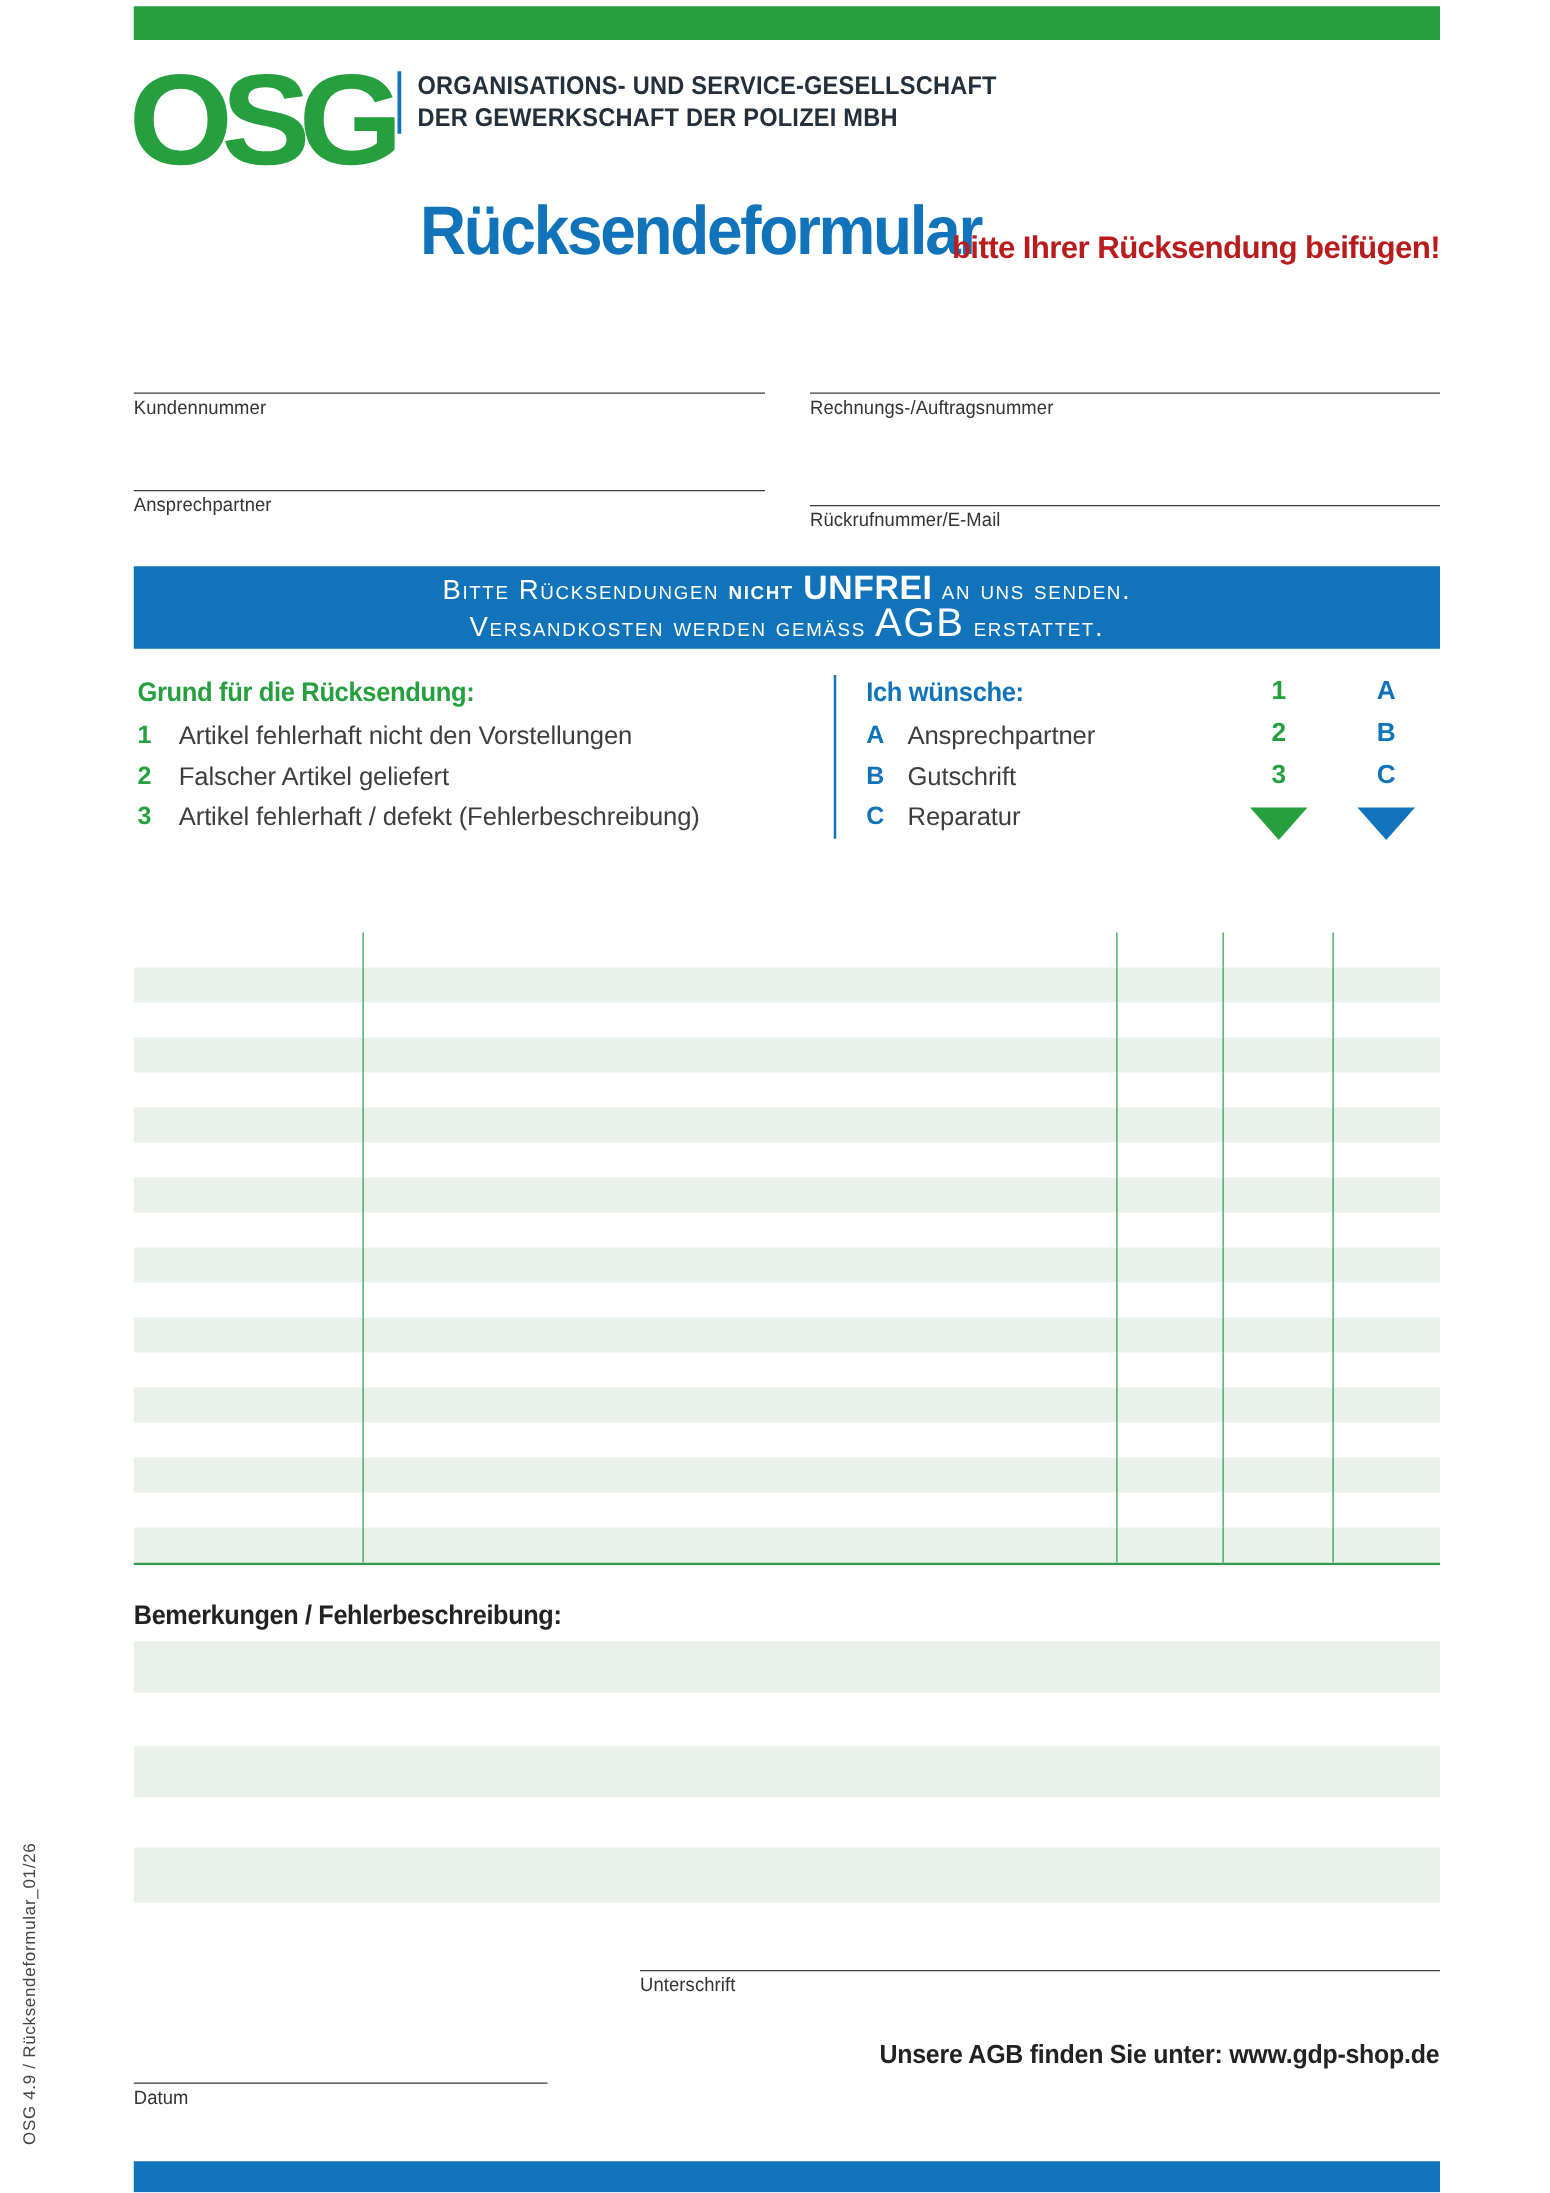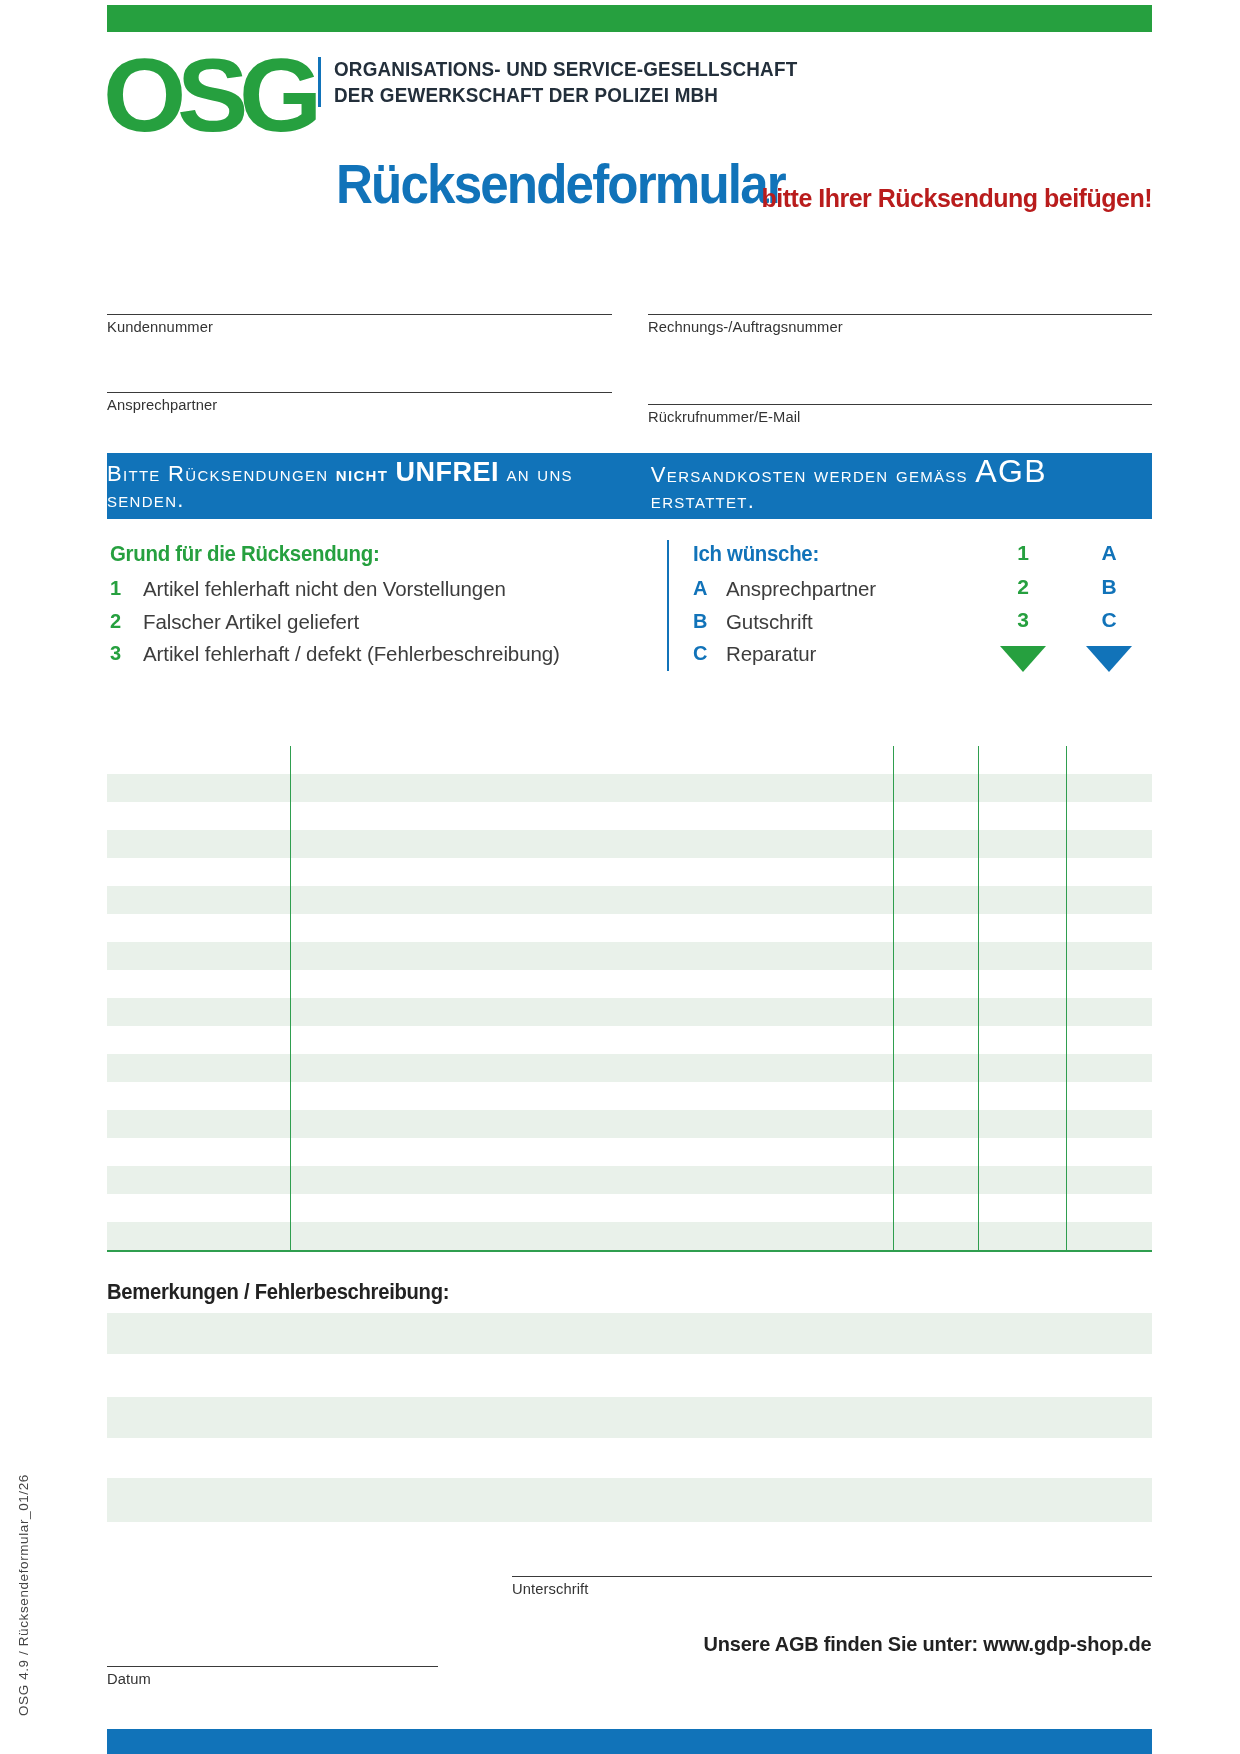--- a/index.html
+++ b/index.html
@@ -24,21 +24,21 @@
          letter-spacing:-2px;transform:scaleX(0.93);transform-origin:left top;white-space:nowrap;}
   .title-suffix{right:88px;top:184px;color:#b91c1c;font-weight:800;font-size:25px;
                 letter-spacing:-0.5px;white-space:nowrap;}
 
   
   .field-line{height:0;border-top:1.6px solid #3a3a3a;}
   .field-label{color:#333;font-size:15.5px;letter-spacing:.1px;transform:scaleX(0.95);transform-origin:left top;}
 
   
   .banner{left:107px;top:453px;width:1045px;height:66px;background:#1173b9;color:#fff;
-          display:flex;flex-direction:row;justify-content:center;align-items:center;
+          display:flex;flex-direction:column;justify-content:center;align-items:center;
           font-variant:small-caps;font-size:22px;line-height:26px;letter-spacing:1.3px;}
   .seg-n{font-weight:400;}
   .seg-b{font-weight:700;}
   .seg-xl{font-weight:800;font-size:27px;letter-spacing:.5px;}
   .seg-lg{font-size:32px;}
 
   
   .sel-heading{font-weight:800;font-size:21.5px;letter-spacing:-0.3px;transform:scaleX(0.95);transform-origin:left top;white-space:nowrap;}
   .green-t{color:#26a03f;} .blue-t{color:#1173b9;}
   .sel-items{display:flex;flex-direction:column;}

